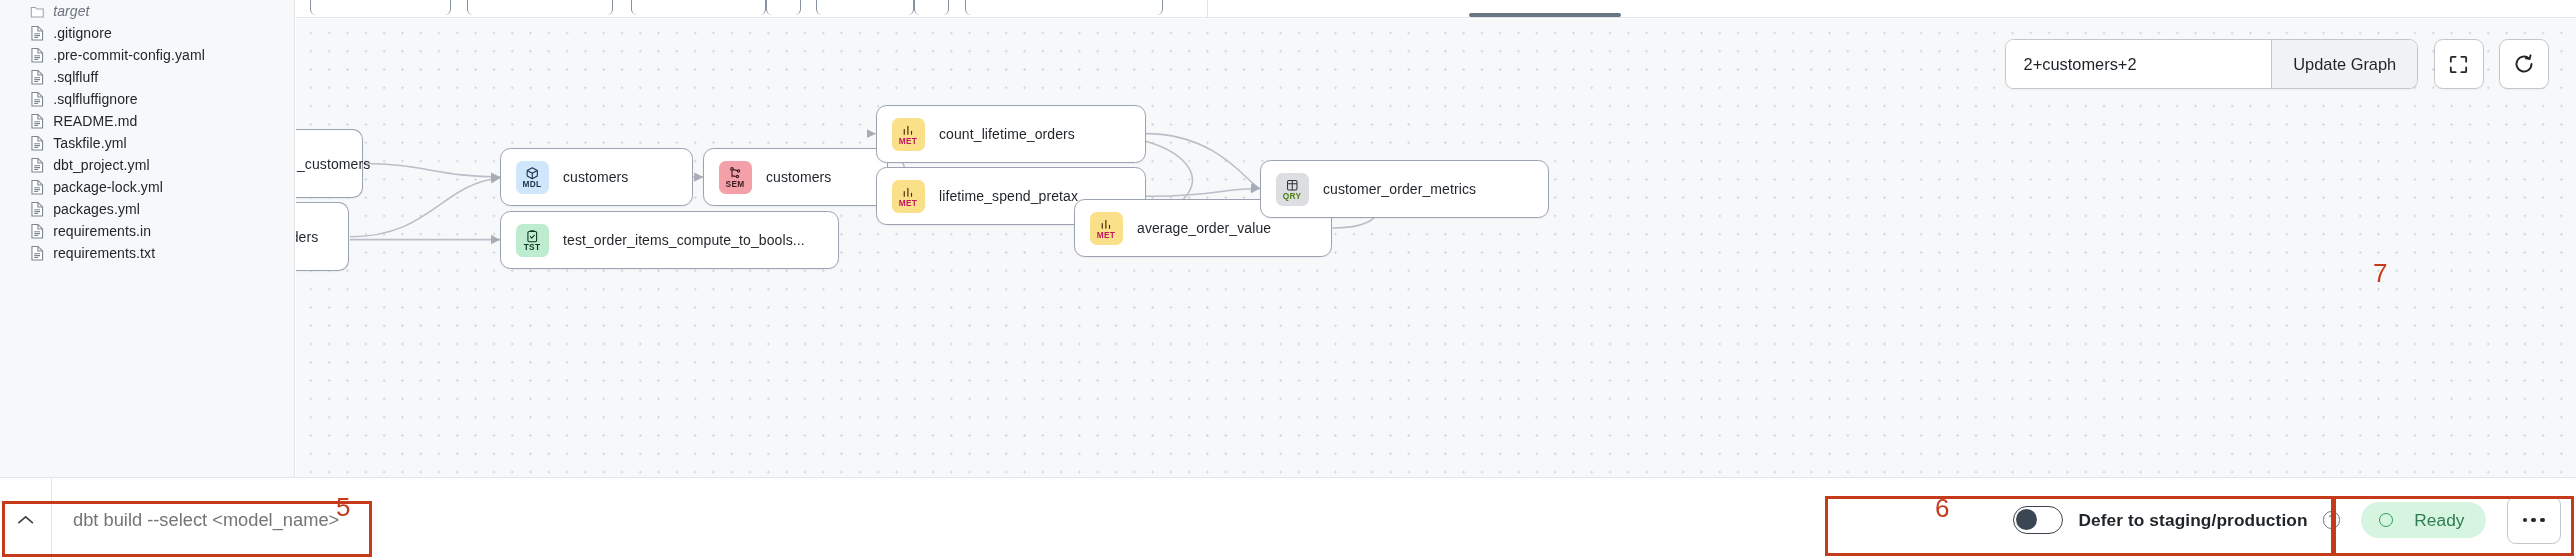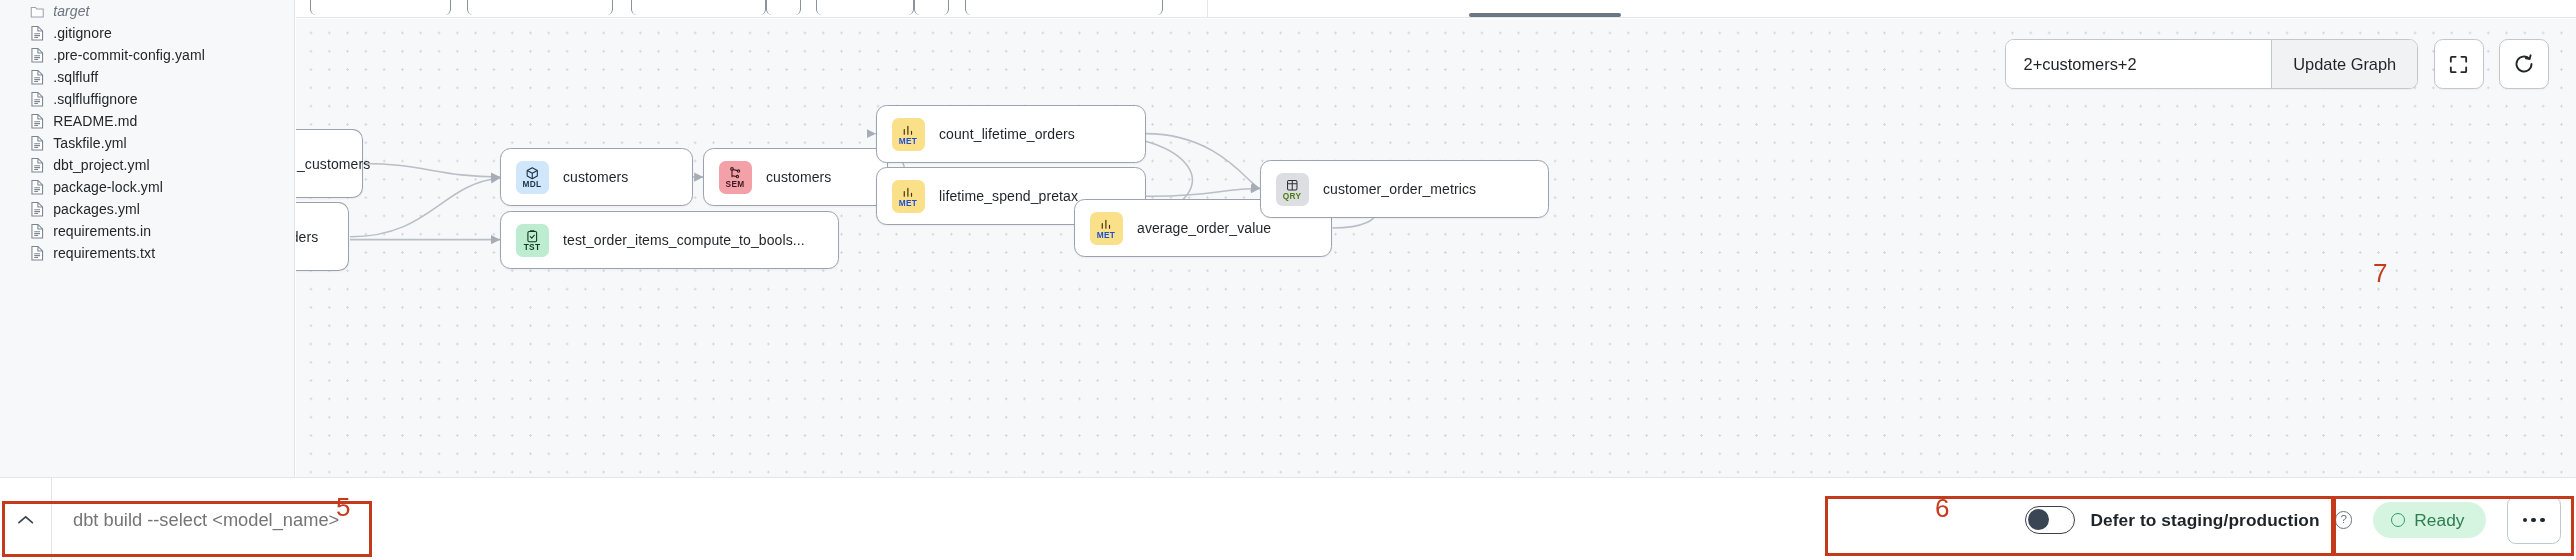--- a/index.html
+++ b/index.html
@@ -97,21 +97,21 @@
   }
   .node-badge .bi { height: 14.5px; display:flex; align-items:center; }
   .node-badge .bt {
     font-size: 8.3px; font-weight: 700; letter-spacing: 0.3px;
     line-height: 8.7px;
     font-family: "Liberation Sans", sans-serif;
   }
   .badge-mdl { background: #cfe6fb; color: #1a3348; }
   .badge-sem { background: #f4a0a8; color: #3a1a20; }
   .badge-tst { background: #bdecd0; color: #12371f; }
-  .badge-met { background: #fbe08a; color: #1d4ed8; }
+  .badge-met { background: #fbe08a; color: #be185d; }
   .badge-qry { background: #dcdee2; color: #4d7c0f; }
   .node-label {
     font-size: 14px; color: #1f2429; white-space: nowrap;
     letter-spacing: 0.1px;
   }
 
   .edges { position: absolute; left: 0; top: 0; width: 100%; height: 100%; pointer-events: none; }
 
   
   .graph-toolbar {
@@ -194,21 +194,21 @@
     font-size: 17.3px; font-weight: 700; color: #1f2429;
     white-space: nowrap; letter-spacing: 0.1px;
   }
   .help-icon {
     width: 17.3px; height: 17.3px; border-radius: 50%;
     border: 1.3px solid #6b7480; color: #6b7480;
     font-size: 11.6px; line-height: 14.5px; text-align: center;
     cursor: pointer; flex: 0 0 17.3px;
   }
   .status-badge {
-    display: flex; align-items: center; gap: 9px;
+    display: flex; align-items: center; gap: 21px;
     background: #d5f5e0; border-radius: 18.3px;
     padding: 7.7px 21px 7.7px 17.3px;
     cursor: pointer;
   }
   .status-badge .dot {
     width: 14.5px; height: 14.5px; border-radius: 50%;
     border: 1.7px solid #2f9e63; background: transparent;
   }
   .status-badge .txt { font-size: 17.3px; color: #2f7d52; letter-spacing: 0.1px; }
   .more-btn {

